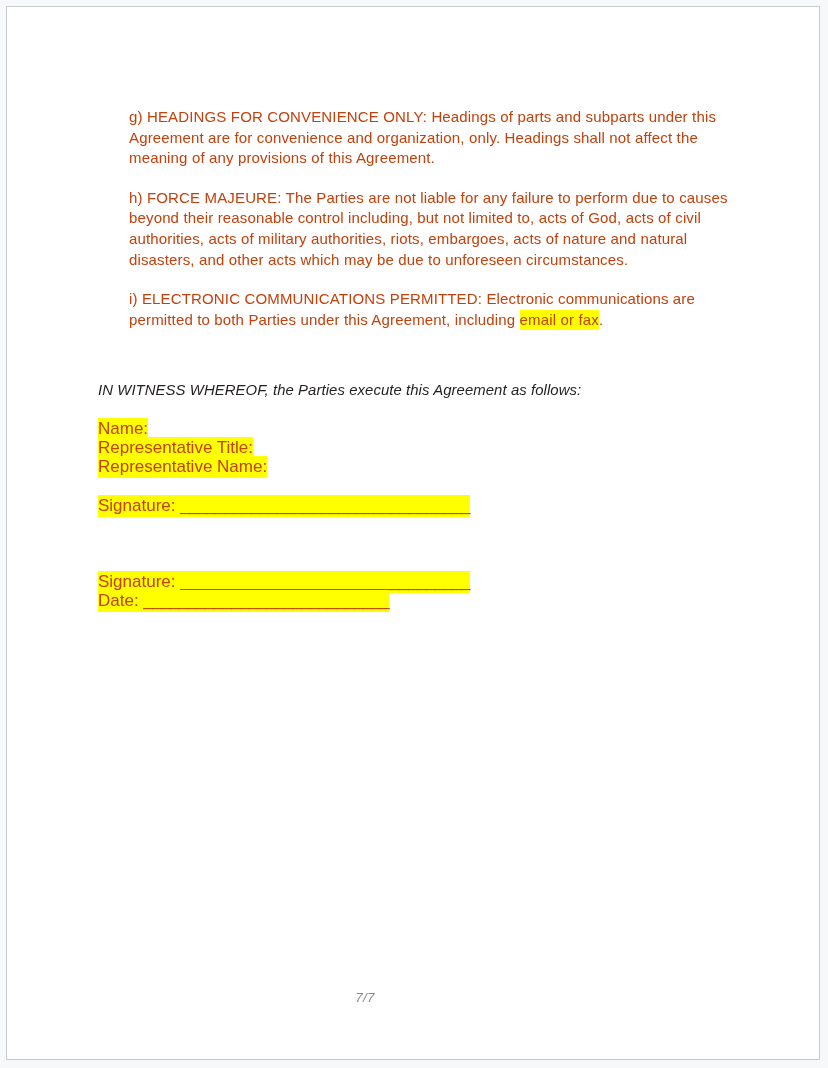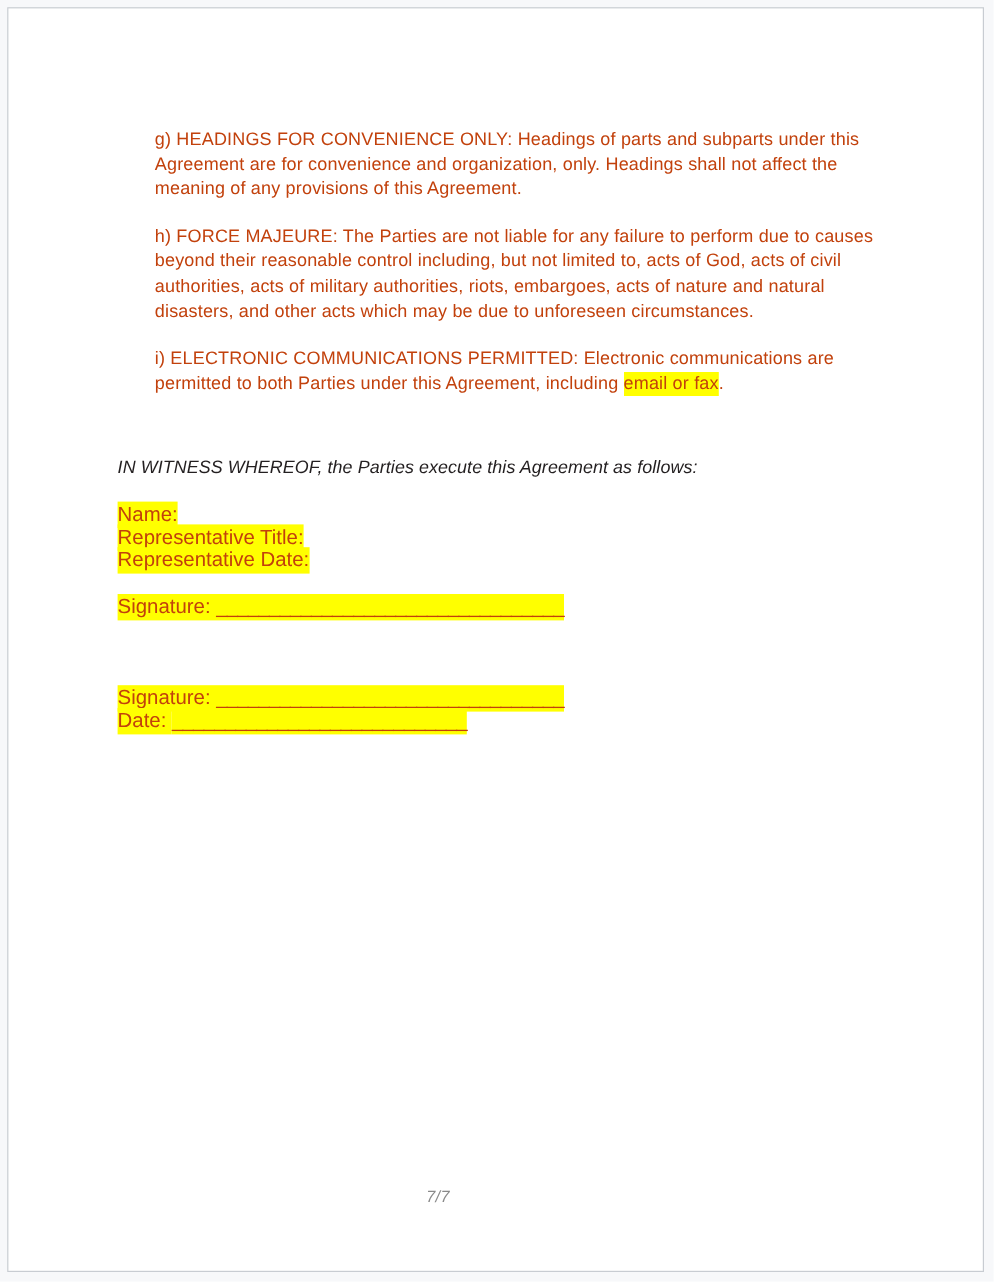--- a/index.html
+++ b/index.html
@@ -134,21 +134,21 @@
       <p class="para"><span>i) ELECTRONIC COMMUNICATIONS PERMITTED: Electronic communications are permitted to both Parties under this Agreement, including </span><span class="hl">email or fax</span><span>.</span></p>
     </div>
 
     <div class="witness-line">IN WITNESS WHEREOF, the Parties execute this Agreement as follows:</div>
 
     <div class="sig-area">
 
       <div class="sig-group">
         <div class="sig-line"><span class="hl">Name:</span></div>
         <div class="sig-line"><span class="hl">Representative Title:</span></div>
-        <div class="sig-line"><span class="hl">Representative Date:</span></div>
+        <div class="sig-line"><span class="hl">Representative Name:</span></div>
 
         <div class="gap-sm"></div>
 
         <div class="sig-line"><span class="hl">Signature: </span><span class="hl rule">_________________________________</span></div>
       </div>
 
       <div class="gap-lg"></div>
 
       <div class="sig-group">
 

